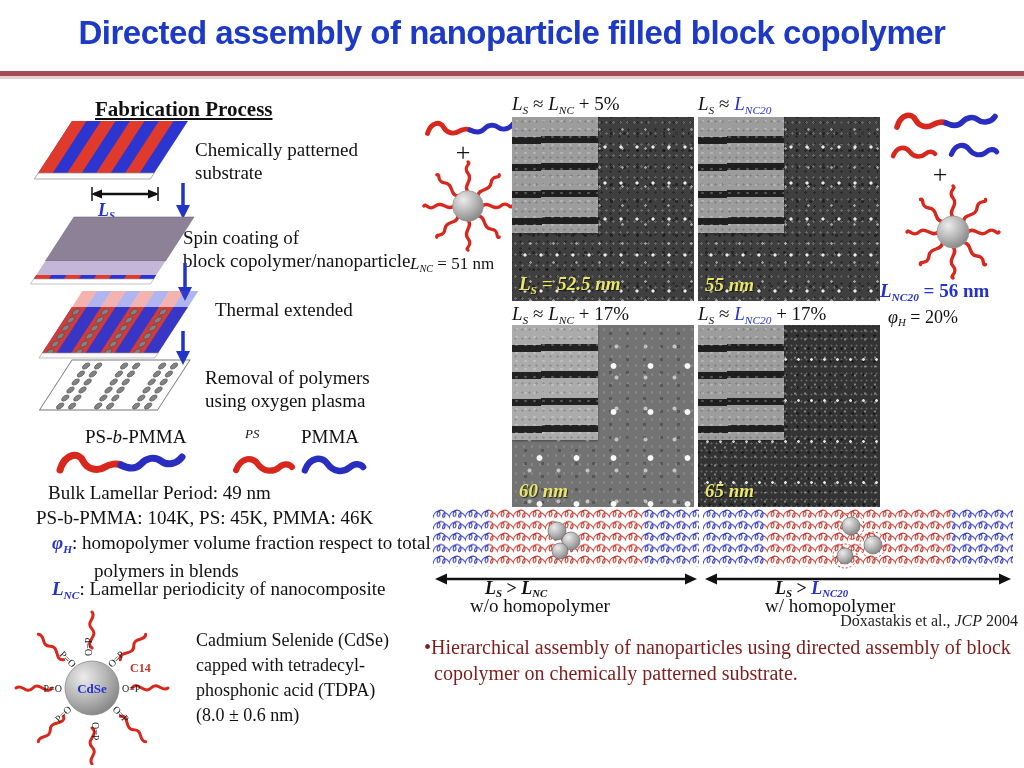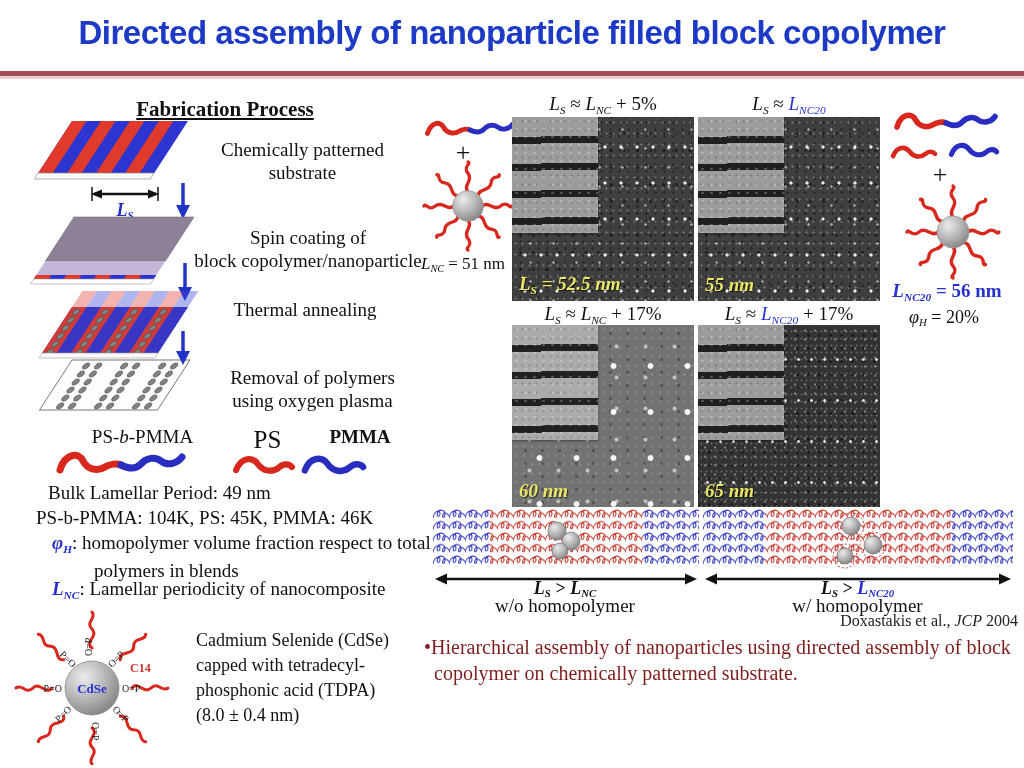--- a/index.html
+++ b/index.html
@@ -1,19 +1,19 @@
 <!DOCTYPE html>
 <html><head>
 <meta charset="utf-8">
 <style>
   html,body{margin:0;padding:0;background:#ffffff;}
   body{width:1024px;height:768px;position:relative;overflow:hidden;
        font-family:"Liberation Serif",serif;color:#111;}
   .abs{position:absolute;}
-  .center{text-align:center;}
+  .center{text-align:left;}
   .pre{white-space:pre-line;}
 
   
   .slide-title{left:0;top:14px;width:1024px;text-align:center;
     font-family:"Liberation Sans",sans-serif;font-weight:bold;font-size:33px;
     color:#1d3ac6;letter-spacing:-0.5px;}
   .divider-main{left:0;top:71px;width:1024px;height:5px;background:#a64c57;}
   .divider-soft{left:0;top:76px;width:1024px;height:3px;background:#e7cfd1;}
 
   
@@ -194,43 +194,43 @@
     <rect x="58" y="0" width="14.5" height="46" fill="#e03a2c"></rect>
     <rect x="87" y="0" width="14.5" height="46" fill="#e03a2c"></rect>
     <rect x="0" y="0" width="116" height="46" fill="rgba(130,70,140,.15)"></rect>
     <use href="#dotcol6" transform="translate(7.25,0)"></use>
     <use href="#dotcol6" transform="translate(36.25,0)"></use>
     <use href="#dotcol6" transform="translate(65.25,0)"></use>
     <use href="#dotcol6" transform="translate(94.25,0)"></use>
     <rect x="0" y="46" width="116" height="5" fill="#fafafa" stroke="#999999" stroke-width=".5"></rect>
   </g>
 </svg>
-<div class="abs step-label center" style="left:215px;top:298px;width:180px;">Thermal annealing</div>
+<div class="abs step-label center" style="left:215px;top:298px;width:180px;">Thermal extended</div>
 <svg class="abs" style="left:172px;top:330px;z-index:3" width="22" height="36" viewBox="0 0 22 36">
   <line x1="11" y1="1" x2="11" y2="23" stroke="#2233c8" stroke-width="3.5"></line>
   <polygon points="4,21 18,21 11,35" fill="#2233c8"></polygon>
 </svg>
 
 <svg class="abs" style="left:30px;top:356px" width="175" height="70" viewBox="0 0 175 70">
   <g transform="translate(42,4) skewX(-33)">
     <rect x="0" y="0" width="118" height="50" fill="#fefefe" stroke="#777777" stroke-width="1"></rect>
     <use href="#dotcol6" transform="translate(18,1)"></use>
     <use href="#dotcol6" transform="translate(30,1)"></use>
     <use href="#dotcol6" transform="translate(56,1)"></use>
     <use href="#dotcol6" transform="translate(68,1)"></use>
     <use href="#dotcol6" transform="translate(94,1)"></use>
     <use href="#dotcol6" transform="translate(106,1)"></use>
   </g>
 </svg>
 <div class="abs step-label center pre" style="left:205px;top:366px;width:215px;">Removal of polymers
 using oxygen plasma</div>
 
 <div class="abs rich center" style="left:85px;top:426px;width:115px;font-size:19px;"><span>PS-</span><span class="it">b</span><span>-PMMA</span></div>
-<div class="abs center" style="left:245px;top:426px;width:45px;font-size:25px;">PS</div>
-<div class="abs center" style="left:320px;top:426px;width:80px;font-size:19px;font-weight:bold;">PMMA</div>
+<div class="abs center" style="left:245px;top:426px;width:45px;font-size:13px;font-style:italic;">PS</div>
+<div class="abs center" style="left:301px;top:426px;width:80px;font-size:19px;">PMMA</div>
 <svg class="abs" style="left:52px;top:448px" width="138" height="34" viewBox="0 0 132 34">
     <use href="#diblock"></use>
   </svg>
 <svg class="abs" style="left:232px;top:452px" width="64" height="28" viewBox="0 0 62 26">
     <use href="#sqR"></use>
   </svg>
 <svg class="abs" style="left:298px;top:452px" width="72" height="28" viewBox="0 0 62 26">
     <use href="#sqB"></use>
   </svg>
 
@@ -260,21 +260,21 @@
     <text x="60" y="58" text-anchor="end" transform="rotate(45 60 58)">P=O</text>
     <text x="60" y="100" text-anchor="end" transform="rotate(-45 60 100)">P=O</text>
   </g>
   <circle cx="80" cy="78" r="27" fill="url(#sphereG)" stroke="#8a8a8a" stroke-width=".8"></circle>
   <text x="80" y="83" text-anchor="middle" font-size="13" font-weight="bold" fill="#2530cd" font-family="Liberation Serif,serif">CdSe</text>
   <text x="118" y="62" font-size="12" font-weight="bold" fill="#c5352b" font-family="Liberation Serif,serif">C14</text>
 </svg>
 <div class="abs pre" style="left:196px;top:628px;width:240px;font-size:18px;line-height:25px;">Cadmium Selenide (CdSe)
 capped with tetradecyl-
 phosphonic acid (TDPA)
-(8.0 ± 0.4 nm)</div>
+(8.0 ± 0.6 nm)</div>
 
 <svg class="abs" style="left:424px;top:112px" width="92" height="36" viewBox="0 0 132 34">
     <use href="#diblock"></use>
   </svg>
 <div class="abs plus" style="left:448px;top:140px;width:30px;">+</div>
 <svg class="abs" style="left:420px;top:158px" width="96" height="96" viewBox="0 0 100 100">
     <use href="#np"></use>
   </svg>
 <div class="abs rich center" style="left:410px;top:254px;width:106px;font-size:17px;"><span class="it">L</span><span class="sub">NC</span><span> = 51 nm</span></div>
 

